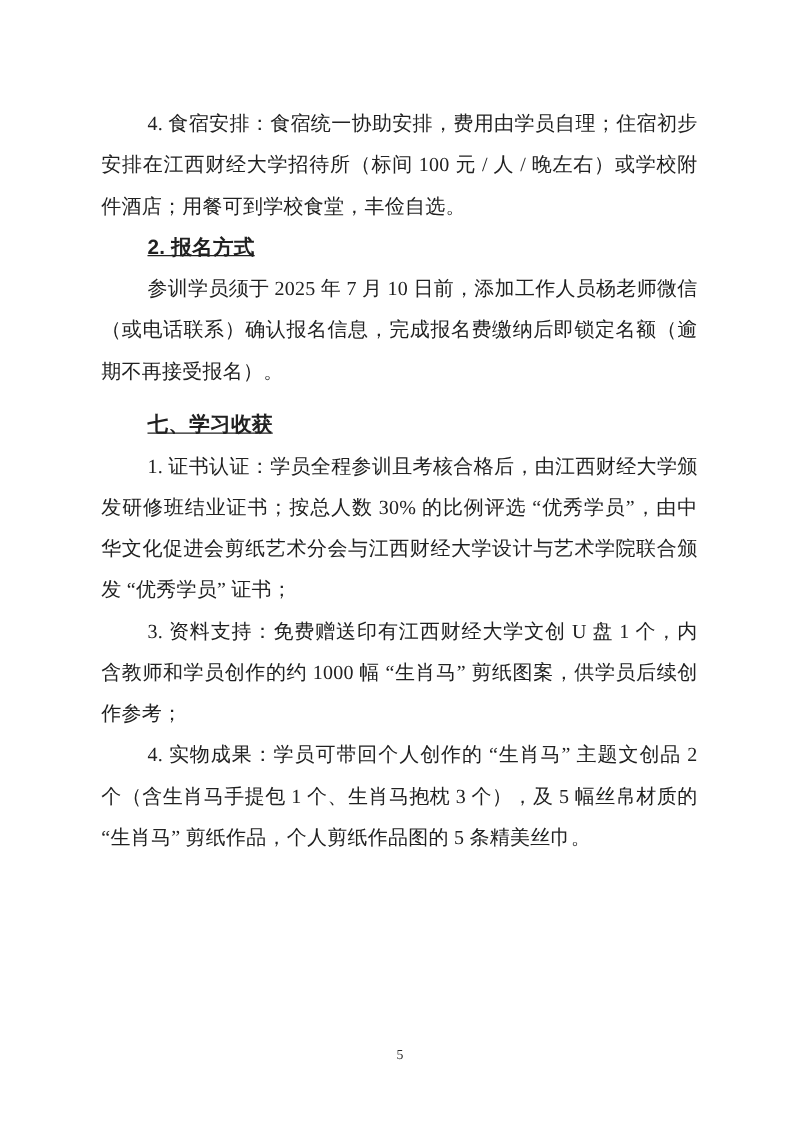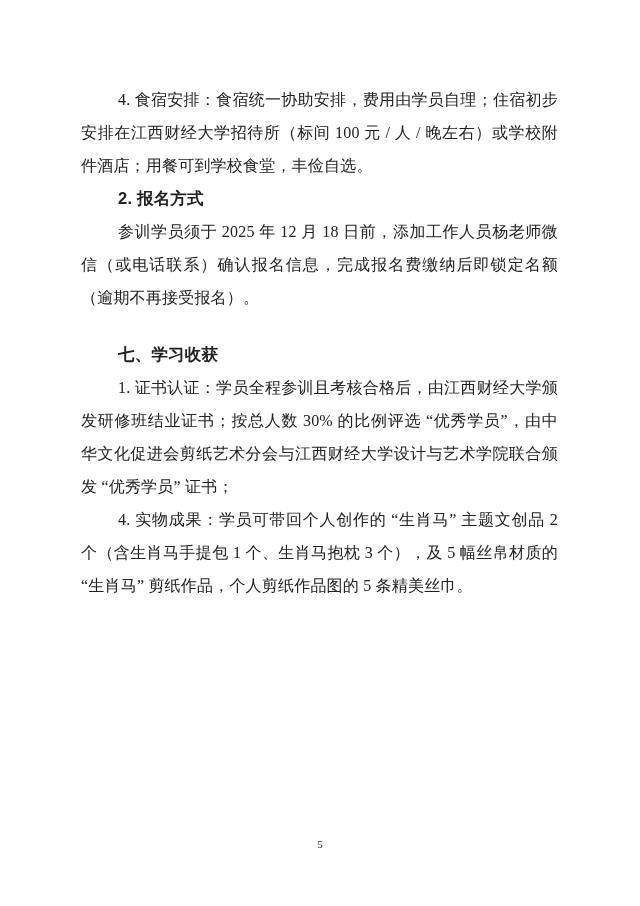--- a/index.html
+++ b/index.html
@@ -30,23 +30,24 @@
   .para {
     margin: 0;
     text-indent: 37px;
   }
   .heading {
     margin: 0;
     text-indent: 37px;
     font-family: "Liberation Sans", "DejaVu Sans", sans-serif;
     font-weight: bold;
     font-size: 16.5px;
+    text-decoration: underline;
   }
   .section-heading {
-    margin-top: 24px;
+    margin-top: 10px;
   }
   .page-number {
     position: absolute;
     left: 0;
     right: 0;
     top: 837px;
     text-align: center;
     font-size: 11px;
     line-height: 14px;
     color: #2a2a2a;
@@ -74,23 +75,24 @@
   }
 </style>
 </head>
 <body>
 
 <div class="page">
 
   <div class="content">
     <p class="para">4. 食宿安排：食宿统一协助安排，费用由学员自理；住宿初步安排在江西财经大学招待所（标间 100 元 / 人 / 晚左右）或学校附件酒店；用餐可到学校食堂，丰俭自选。</p>
     <p class="heading">2. 报名方式</p>
-    <p class="para">参训学员须于 2025 年 12 月 18 日前，添加工作人员杨老师微信（或电话联系）确认报名信息，完成报名费缴纳后即锁定名额（逾期不再接受报名）。</p>
+    <p class="para">参训学员须于 2025 年 7 月 10 日前，添加工作人员杨老师微信（或电话联系）确认报名信息，完成报名费缴纳后即锁定名额（逾期不再接受报名）。</p>
     <p class="heading section-heading">七、学习收获</p>
     <p class="para">1. 证书认证：学员全程参训且考核合格后，由江西财经大学颁发研修班结业证书；按总人数 30% 的比例评选 “优秀学员”，由中华文化促进会剪纸艺术分会与江西财经大学设计与艺术学院联合颁发 “优秀学员” 证书；</p>
+    <p class="para">3. 资料支持：免费赠送印有江西财经大学文创 U 盘 1 个，内含教师和学员创作的约 1000 幅 “生肖马” 剪纸图案，供学员后续创作参考；</p>
     <p class="para">4. 实物成果：学员可带回个人创作的 “生肖马” 主题文创品 2 个（含生肖马手提包 1 个、生肖马抱枕 3 个），及 5 幅丝帛材质的 “生肖马” 剪纸作品，个人剪纸作品图的 5 条精美丝巾。</p>
   </div>
 
   <div class="page-number">5</div>
 
   <div class="watermark">
     <span class="wm-icon">
       <svg width="31" height="25" viewBox="0 0 37 30" xmlns="http://www.w3.org/2000/svg">
         <g fill="#bdbdbd">
           <ellipse cx="13.5" cy="11" rx="13" ry="10.5"></ellipse>

